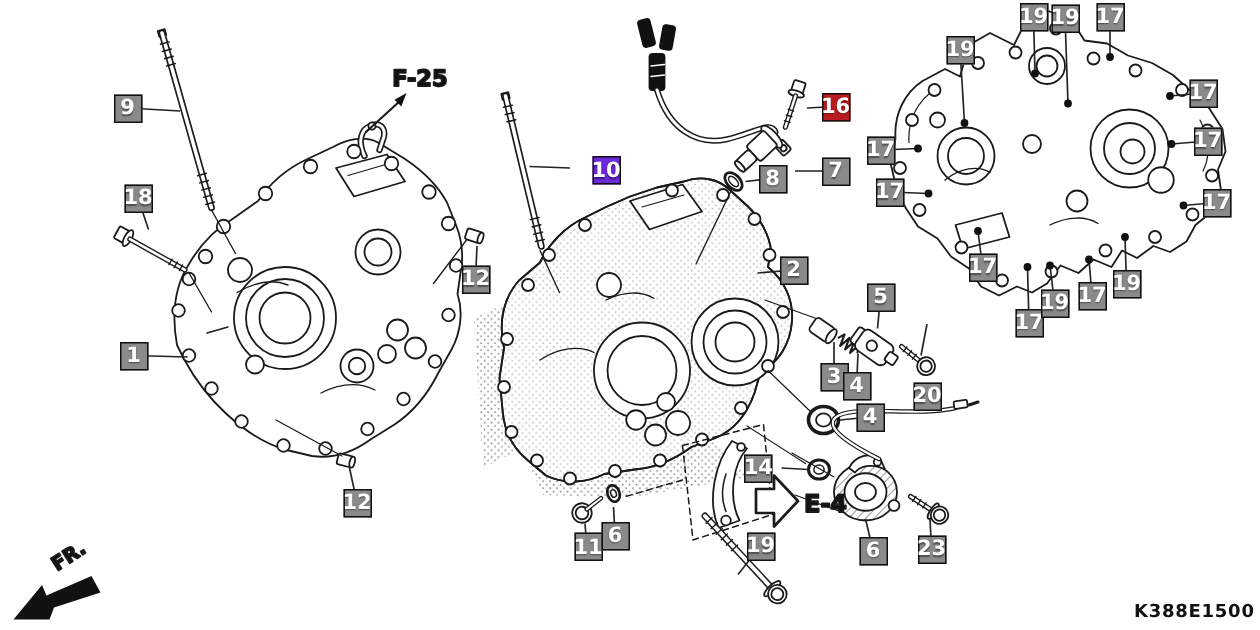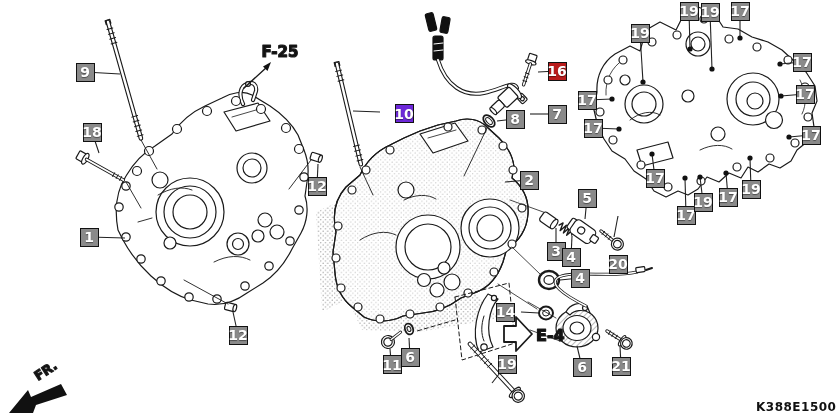--- a/index.html
+++ b/index.html
@@ -471,15 +471,15 @@
       <div class="callout" style="left: 718.5px; top: 187.5px; background: rgb(138, 138, 138); border: 1px solid rgb(17, 17, 17); color: rgb(255, 255, 255);">17</div>
       <div class="callout" style="left: 676.5px; top: 205.5px; background: rgb(138, 138, 138); border: 1px solid rgb(17, 17, 17); color: rgb(255, 255, 255);">17</div>
       <div class="callout" style="left: 82.5px; top: 122.5px; background: rgb(138, 138, 138); border: 1px solid rgb(17, 17, 17); color: rgb(255, 255, 255);">18</div>
       <div class="callout" style="left: 630.5px; top: 23.5px; background: rgb(138, 138, 138); border: 1px solid rgb(17, 17, 17); color: rgb(255, 255, 255);">19</div>
       <div class="callout" style="left: 679.5px; top: 1.5px; background: rgb(138, 138, 138); border: 1px solid rgb(17, 17, 17); color: rgb(255, 255, 255);">19</div>
       <div class="callout" style="left: 700.5px; top: 2.5px; background: rgb(138, 138, 138); border: 1px solid rgb(17, 17, 17); color: rgb(255, 255, 255);">19</div>
       <div class="callout" style="left: 741.5px; top: 179.5px; background: rgb(138, 138, 138); border: 1px solid rgb(17, 17, 17); color: rgb(255, 255, 255);">19</div>
       <div class="callout" style="left: 693.5px; top: 192.5px; background: rgb(138, 138, 138); border: 1px solid rgb(17, 17, 17); color: rgb(255, 255, 255);">19</div>
       <div class="callout" style="left: 497.5px; top: 354.5px; background: rgb(138, 138, 138); border: 1px solid rgb(17, 17, 17); color: rgb(255, 255, 255);">19</div>
       <div class="callout" style="left: 608.5px; top: 206.5px; background: rgb(138, 138, 138); border: 1px solid rgb(17, 17, 17); color: rgb(255, 255, 255); margin-top: 48px;">20</div>
-      <div class="callout" style="left: 611.5px; top: 356.5px; background: rgb(138, 138, 138); border: 1px solid rgb(17, 17, 17); color: rgb(255, 255, 255);">21</div>
+      <div class="callout" style="left: 611.5px; top: 356.5px; background: rgb(138, 138, 138); border: 1px solid rgb(17, 17, 17); color: rgb(255, 255, 255);">23</div>
     </div>
 </div>
 
 </body></html>

